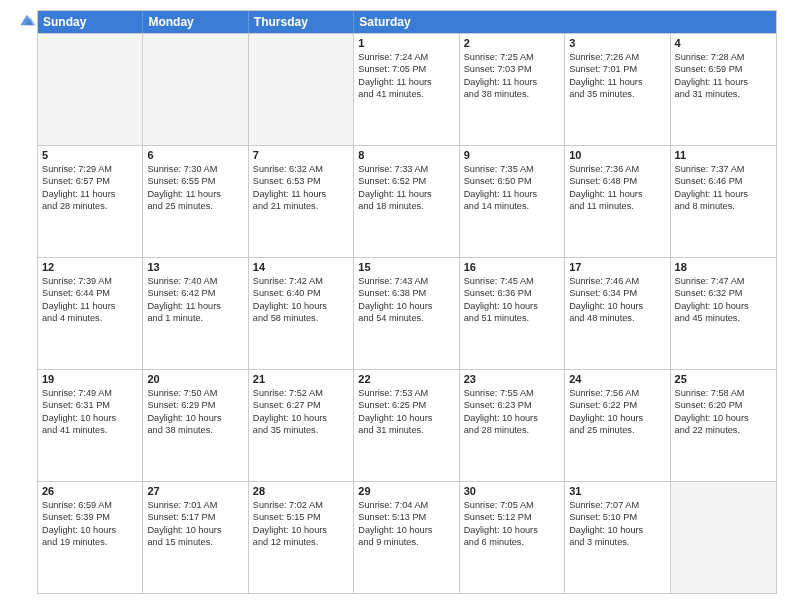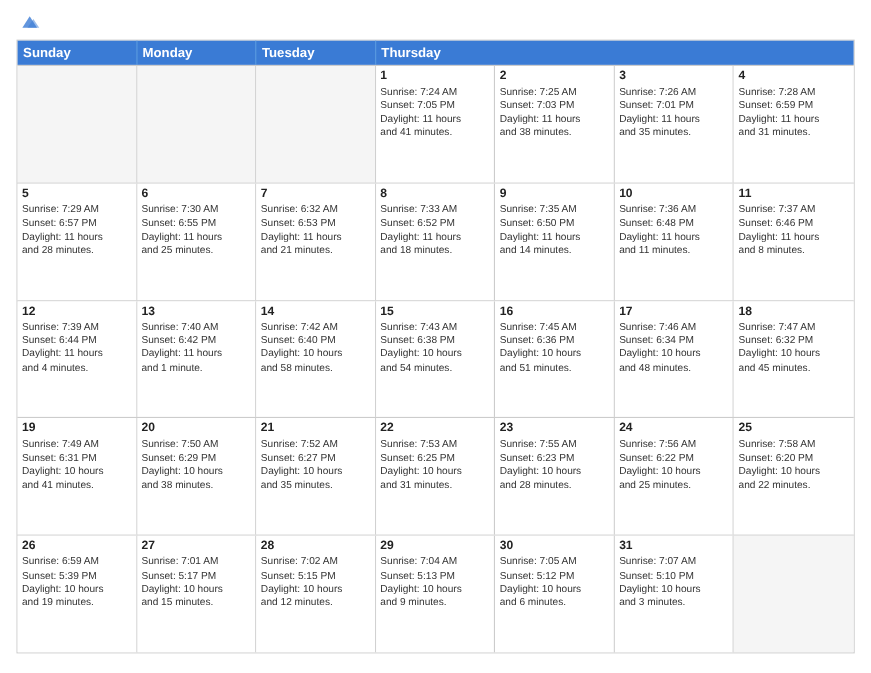--- a/index.html
+++ b/index.html
@@ -8,21 +8,20 @@
       background: #fff;
       width: 792px;
       height: 612px;
       overflow: hidden;
     }
     .page {
       width: 792px;
       height: 612px;
       padding: 10px 15px 18px 15px;
       display: flex;
-      flex-direction: column;
     }
     .header {
       display: flex;
       justify-content: space-between;
       align-items: flex-start;
       margin-bottom: 6px;
     }
     .logo {
       display: flex;
       align-items: flex-end;
@@ -128,22 +127,22 @@
     <div class="title-block">
       <div class="month-title"></div>
       <div class="location-title"></div>
     </div>
   </div>
 
   <div class="calendar">
     <div class="cal-header-row">
     <div class="cal-header-cell">Sunday</div>
         <div class="cal-header-cell">Monday</div>
-        <div class="cal-header-cell">Tuesday</div>
         <div class="cal-header-cell">Thursday</div>
+        <div class="cal-header-cell">Saturday</div>
       </div>
     <div class="cal-body">
     <div class="cal-row">
           <div class="cal-cell empty"></div>
           <div class="cal-cell empty"></div>
           <div class="cal-cell empty"></div>
           <div class="cal-cell">
             <div class="day-number">1</div>
             <div class="cell-line">Sunrise: 7:24 AM</div>
             <div class="cell-line">Sunset: 7:05 PM</div>

